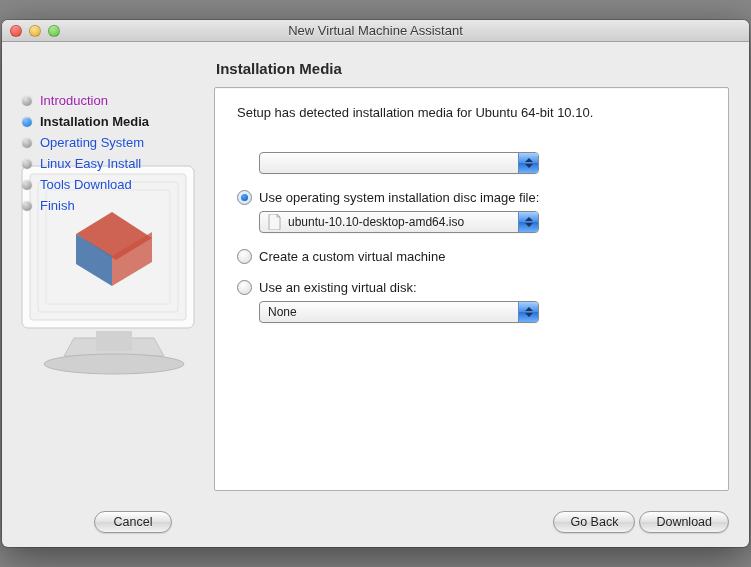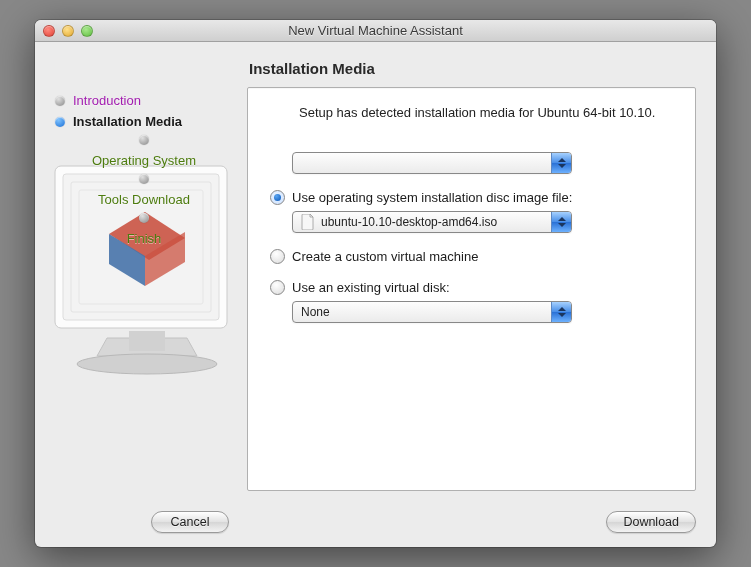--- a/index.html
+++ b/index.html
@@ -6,21 +6,21 @@
     body {
       font-family: "Lucida Grande", "Helvetica Neue", Arial, sans-serif;
       font-size: 13px;
       background: #888;
       display: flex;
       align-items: center;
       justify-content: center;
       height: 100vh;
     }
     .window {
-      width: 681px;
+      width: 747px;
       height: 527px;
       background: #ececec;
       border-radius: 6px;
       box-shadow: 0 10px 40px rgba(0,0,0,0.5), 0 0 0 1px rgba(0,0,0,0.2);
       overflow: hidden;
       display: flex;
       flex-direction: column;
     }
     .titlebar {
       height: 22px;
@@ -87,21 +87,21 @@
       width: 10px; height: 10px; border-radius: 50%;
       background: radial-gradient(circle at 35% 30%, #e0e0e0, #888);
       box-shadow: inset 0 1px 1px rgba(255,255,255,0.6), 0 0 1px rgba(0,0,0,0.3);
       flex-shrink: 0;
     }
     .step-list li.done { color: #a21caf; }
     .step-list li.active { color: #1a1a1a; font-weight: bold; }
     .step-list li.active .bullet {
       background: radial-gradient(circle at 35% 30%, #7fc3ff, #1a6fd6);
     }
-    .step-list li.pending { color: #4d7c0f; flex-direction: column; }
+    .step-list li.pending { color: #1d4ed8; }
     .main {
       flex: 1;
       display: flex;
       flex-direction: column;
     }
     .main-heading {
       font-size: 15px;
       font-weight: bold;
       color: #2a2a2a;
       margin-bottom: 10px;
@@ -113,21 +113,20 @@
       border: 1px solid #b0b0b0;
       border-radius: 2px;
       padding: 16px 22px;
       box-shadow: inset 0 1px 0 rgba(0,0,0,0.03);
     }
     .detect-text {
       font-size: 13px;
       color: #222;
       line-height: 1.35;
       margin-bottom: 30px;
-      margin-left: 29px;
     }
     .option-group { margin-bottom: 16px; }
     .option-row {
       display: flex;
       align-items: center;
       gap: 7px;
       margin-bottom: 6px;
     }
     .radio {
       appearance: none;
@@ -187,21 +186,21 @@
       flex-shrink: 0;
     }
     .aqua-select .sel-text {
       white-space: nowrap; overflow: hidden; text-overflow: clip;
       flex: 1; padding-right: 6px;
     }
     .footer {
       height: 44px;
       display: flex;
       align-items: center;
-      padding: 0 20px 6px 116px;
+      padding: 0 20px 6px 92px;
       gap: 4px;
     }
     .footer .spacer { flex: 1; }
     .aqua-button {
       min-width: 78px;
       height: 22px;
       padding: 0 16px;
       border-radius: 11px;
       border: 1px solid #9a9a9a;
       background: linear-gradient(to bottom, #ffffff, #e3e3e3 48%, #d6d6d6 52%, #f3f3f3);
@@ -247,20 +246,24 @@
             <span class="bullet"></span>
             <span>Introduction</span>
           </li>
         <li class="active">
             <span class="bullet"></span>
             <span>Installation Media</span>
           </li>
         <li class="pending">
             <span class="bullet"></span>
             <span>Operating System</span>
+          </li>
+        <li class="pending">
+            <span class="bullet"></span>
+            <span>Linux Easy Install</span>
           </li>
         <li class="pending">
             <span class="bullet"></span>
             <span>Tools Download</span>
           </li>
         <li class="pending">
             <span class="bullet"></span>
             <span>Finish</span>
           </li>
       </ul>
@@ -319,15 +322,16 @@
               </div>
           </div>
         </div>
       </div>
     </div>
   </div>
 
   <div class="footer">
     <button class="aqua-button">Cancel</button>
     <div class="spacer"></div>
+    <button class="aqua-button">Go Back</button>
     <button class="aqua-button">Download</button>
   </div>
 </div>
 
 </body></html>

